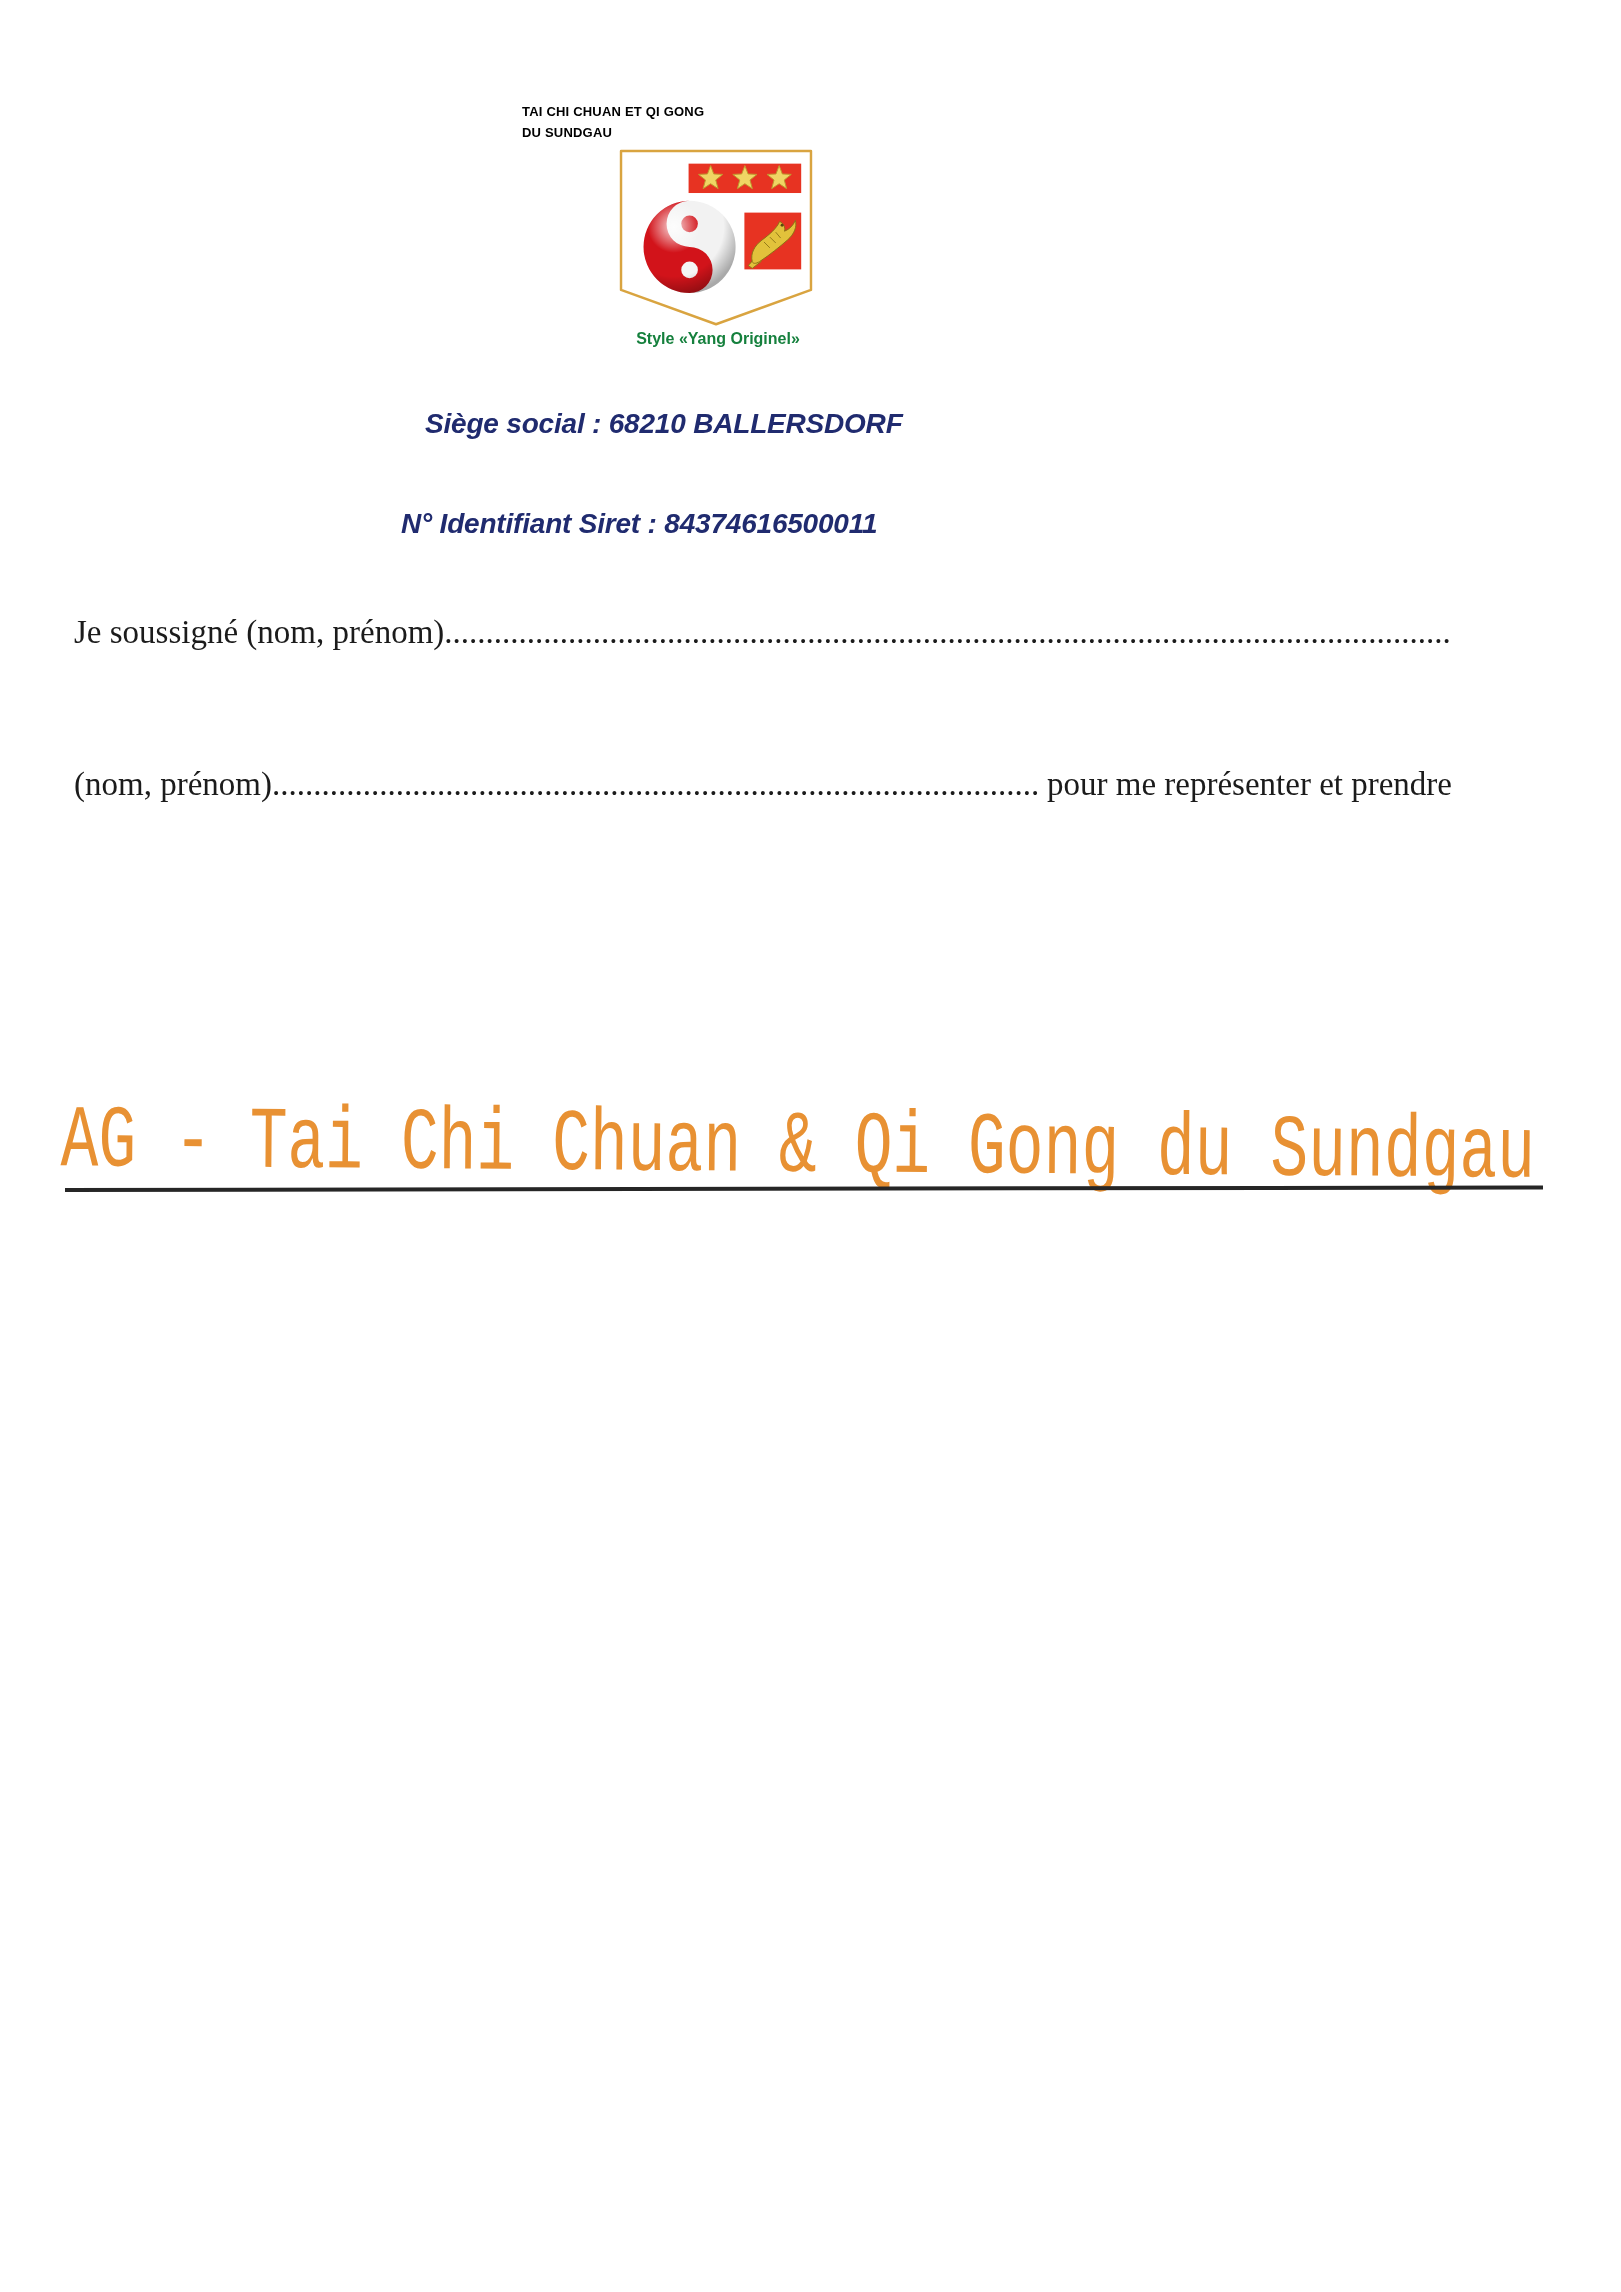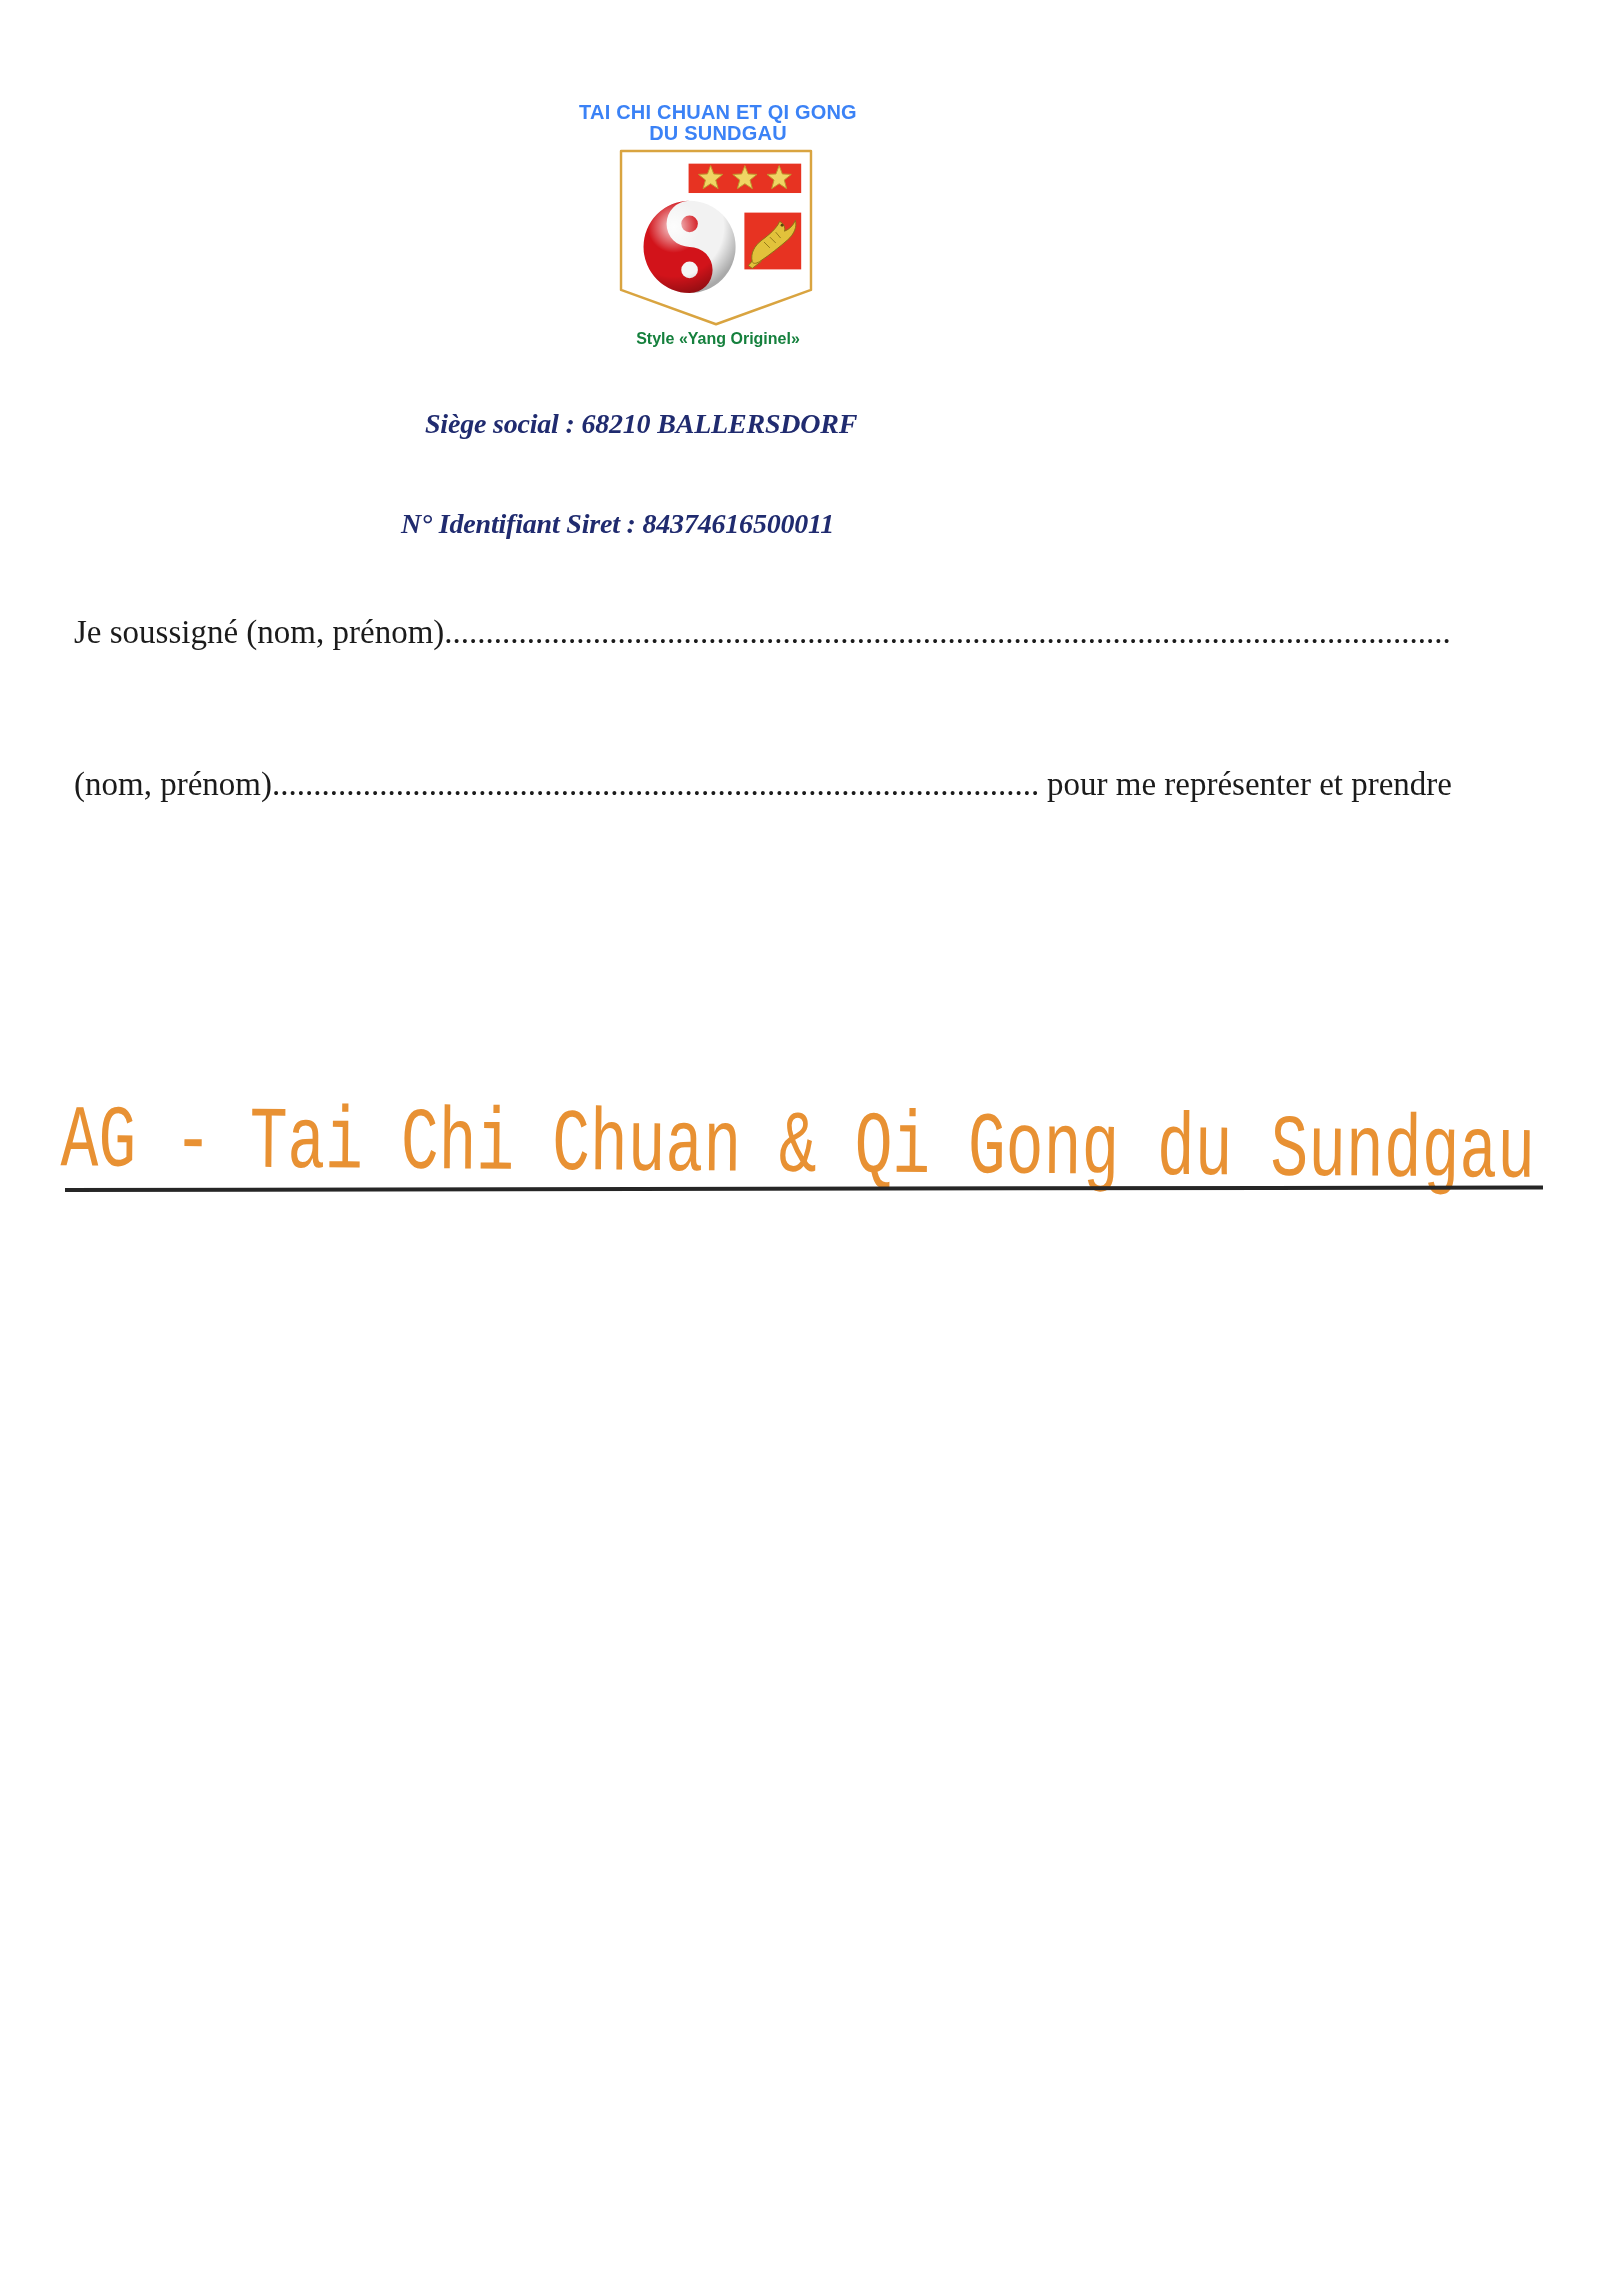--- a/index.html
+++ b/index.html
@@ -7,36 +7,36 @@
     position:relative;
     width:1621px;height:2293px;
     background:#ffffff;
     margin:0 auto;
     overflow:hidden;
     font-family:"Liberation Serif", serif;
   }
   
   .logo-title{
     position:absolute;left:522px;top:102px;width:392px;
-    text-align:center;
+    text-align:left;
     font-family:"Liberation Sans", sans-serif;
-    font-weight:bold;font-size:20px;line-height:20.6px;
-    color:#3b82f6;letter-spacing:0.2px;
+    font-weight:bold;font-size:13px;line-height:20.6px;
+    color:#000000;letter-spacing:0.2px;
   }
   .shield-wrap{position:absolute;left:617px;top:147px;width:198px;height:188px;}
   .style-label{
     position:absolute;left:522px;top:330px;width:392px;
     text-align:center;
     font-family:"Liberation Sans", sans-serif;
     font-weight:bold;font-size:16px;color:#15803d;
   }
   
   .hdr{
     position:absolute;
-    font-family:Liberation Serif, serif;
+    font-family:Liberation Sans, sans-serif;
     font-style:italic;font-weight:bold;
     font-size:28px;line-height:39px;
     letter-spacing:-0.2px;
     color:#202B6F;white-space:pre;
   }
   .hdr1{left:425px;top:404px;}
   .hdr2{left:205px;top:447px;}
   .hdr3{left:401px;top:504px;}
   
   .bodyline{

